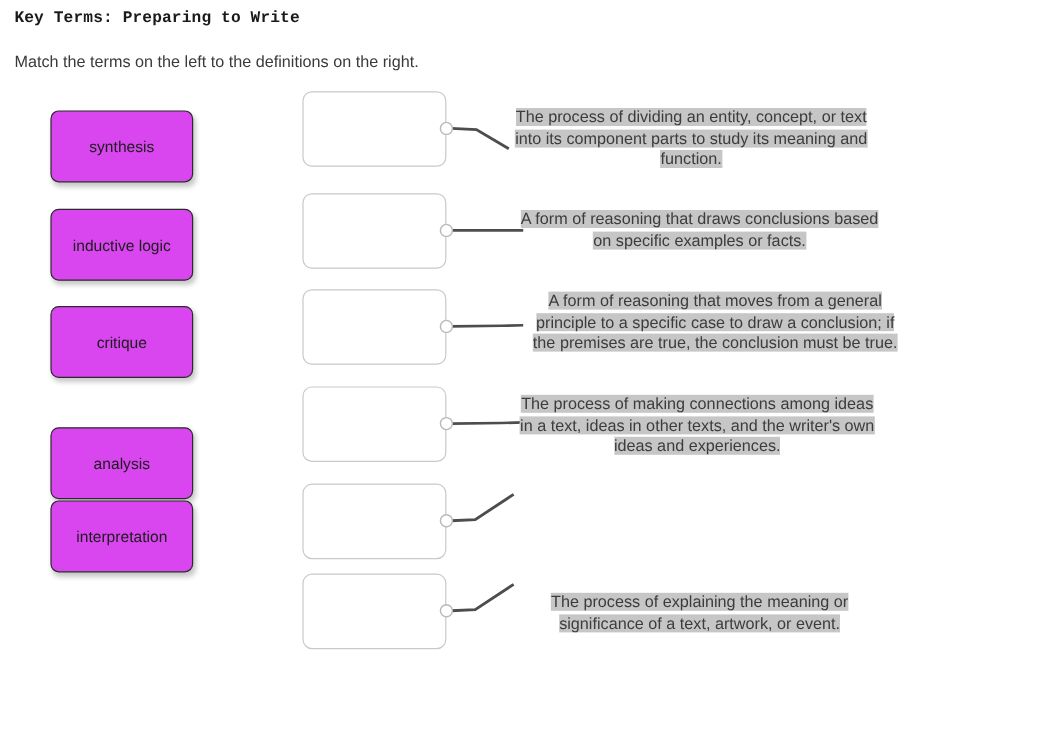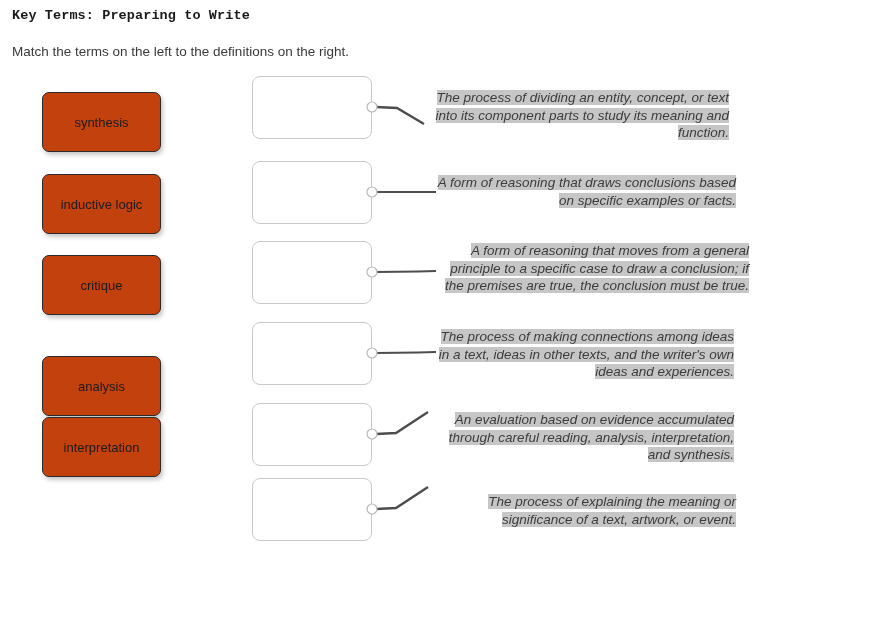--- a/index.html
+++ b/index.html
@@ -46,21 +46,21 @@
     height: 621px;
   }
 
   
   .term-tile {
     position: absolute;
     left: 42px;
     width: 119px;
     height: 60px;
     box-sizing: border-box;
-    background: #c2410c;
+    background: #d946ef;
     border: 1.2px solid #2b2b2b;
     border-radius: 7px;
     display: flex;
     align-items: center;
     justify-content: center;
     box-shadow: 2px 3px 4px rgba(0,0,0,0.22);
     cursor: move;
   }
   .term-label {
     font-size: 13px;
@@ -88,25 +88,24 @@
     top: 0;
     width: 883px;
     height: 621px;
     pointer-events: none;
   }
 
   
   .definition {
     position: absolute;
     width: 306px;
-    text-align: right;
+    text-align: center;
     font-size: 13.5px;
     line-height: 17.5px;
     color: #3c3c3c;
-    font-style: italic;
   }
   .definition span.hl {
     background: #c6c6c6;
     box-decoration-break: clone;
     -webkit-box-decoration-break: clone;
   }
 </style>
 </head>
 <body>
 
@@ -164,20 +163,17 @@
   </div>
   <div class="definition" style="left:430px; top:174px;">
     <span class="hl">A form of reasoning that draws conclusions based on specific examples or facts.</span>
   </div>
   <div class="definition" style="left:427px; top:242px;margin-left:16px;">
     <span class="hl">A form of reasoning that moves from a general principle to a specific case to draw a conclusion; if the premises are true, the conclusion must be true.</span>
   </div>
   <div class="definition" style="left:428px; top:328px;">
     <span class="hl">The process of making connections among ideas in a text, ideas in other texts, and the writer's own ideas and experiences.</span>
   </div>
-  <div class="definition" style="left:428px; top:411px;">
-    <span class="hl">An evaluation based on evidence accumulated through careful reading, analysis, interpretation, and synthesis.</span>
-  </div>
   <div class="definition" style="left:430px; top:493px;">
     <span class="hl">The process of explaining the meaning or significance of a text, artwork, or event.</span>
   </div>
 
 </div>
 
 </body></html>

